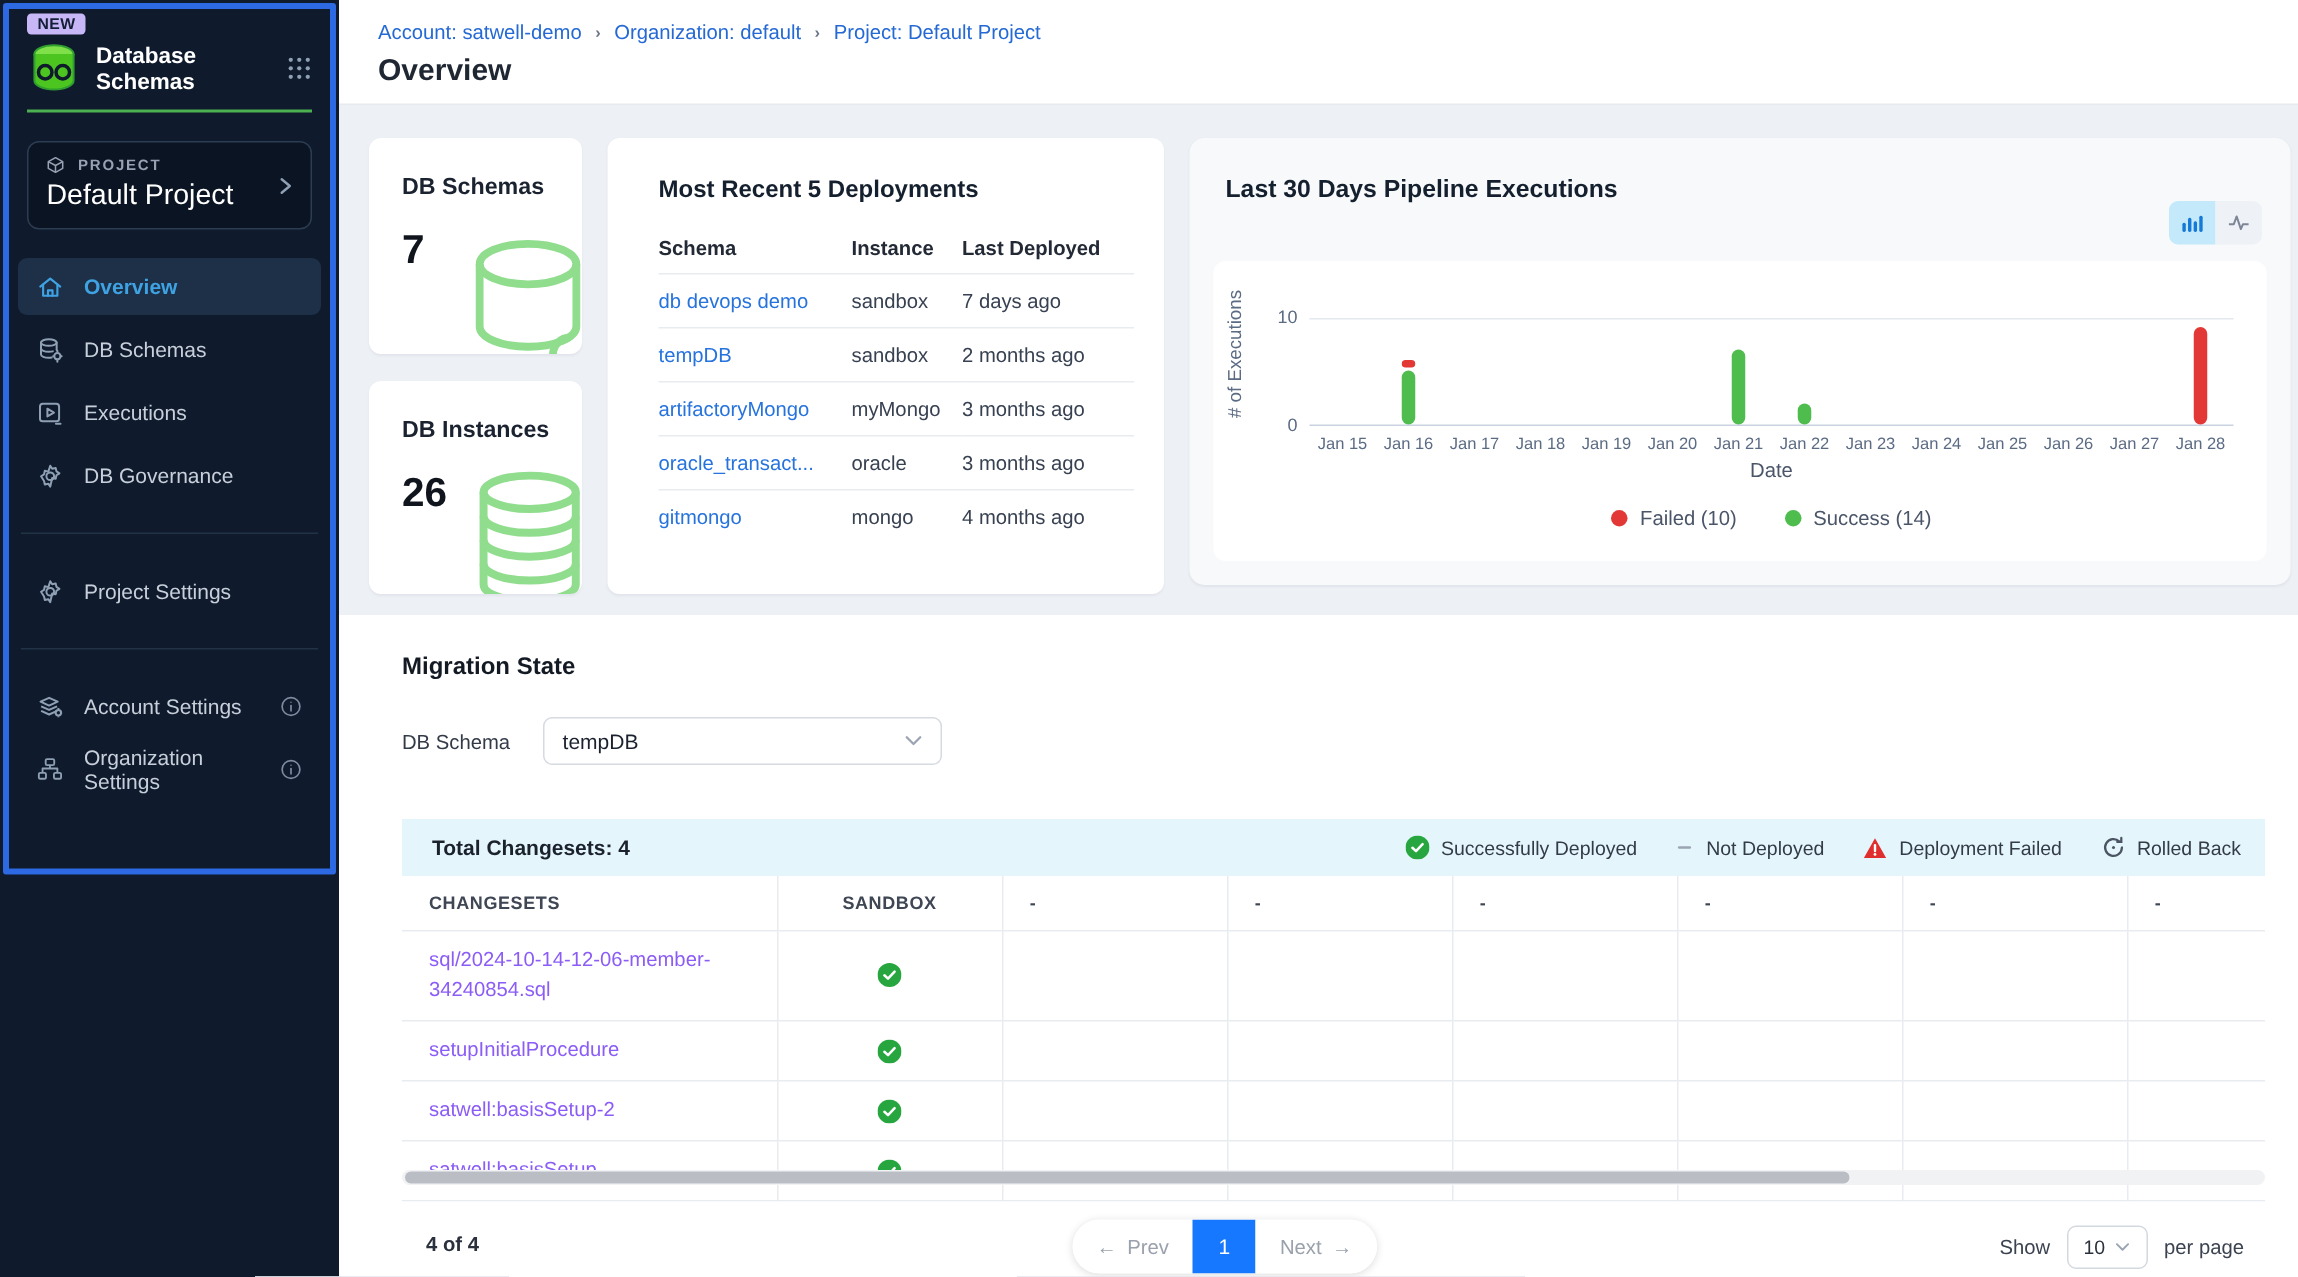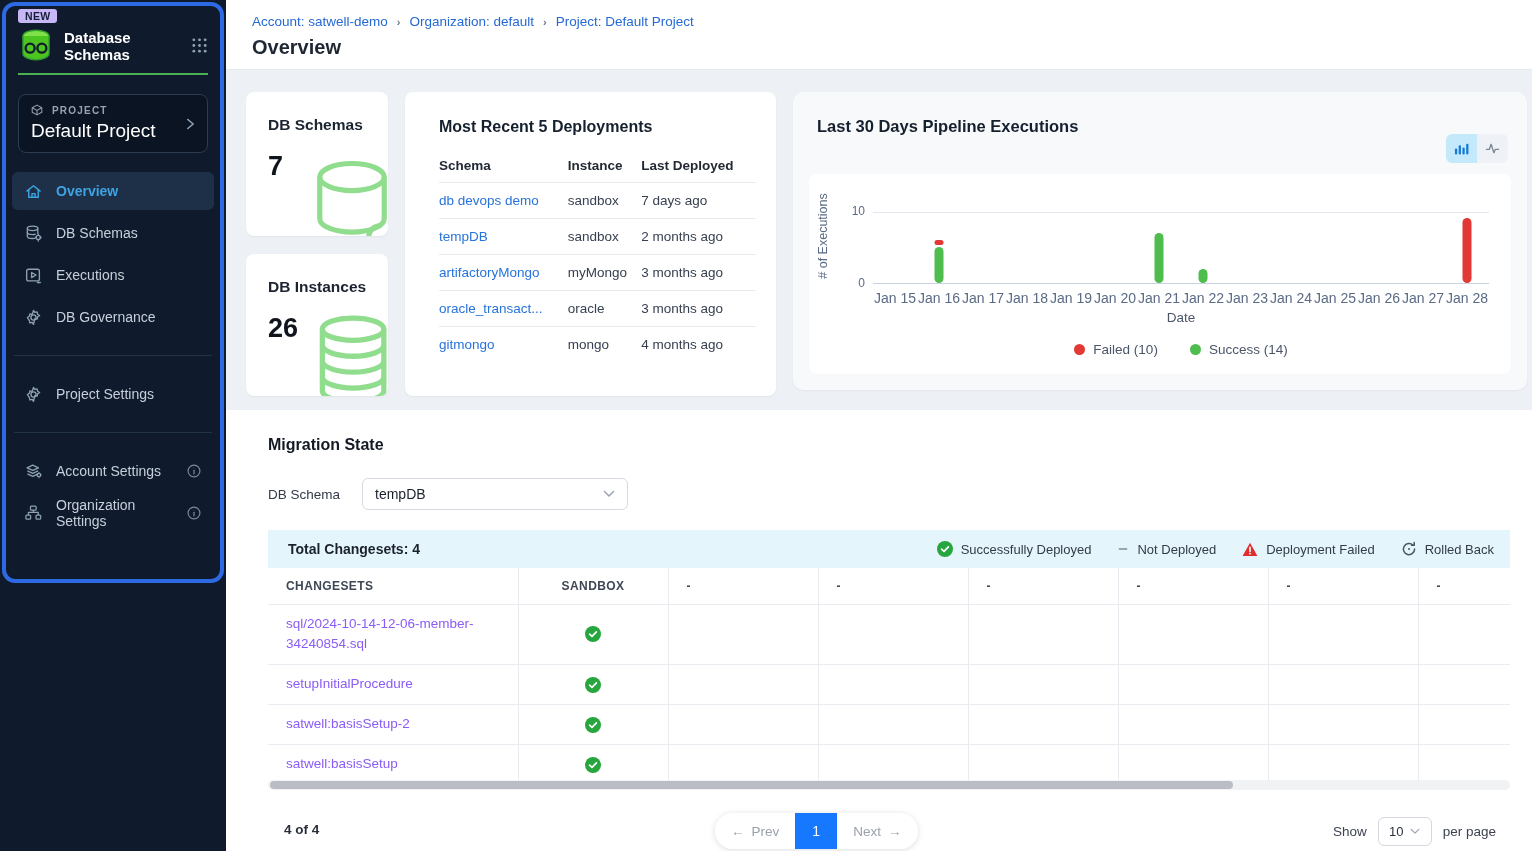--- a/index.html
+++ b/index.html
@@ -3,21 +3,21 @@
 <meta charset="utf-8">
 <style>
   * { box-sizing: border-box; }
   html,body { margin:0; padding:0; background:#dfe3ea; }
   body { font-family:"Liberation Sans", sans-serif; }
   .app { position:relative; width:1532px; height:851px; background:#edf0f5; overflow:hidden; }
 
   
   .sidebar { position:absolute; left:0; top:0; width:226px; height:851px; background:#0f1b2d; }
   .sidebar-box { position:absolute; left:2px; top:2px; width:222px; height:581px;
-    border:4px solid #2c69e2; border-radius:13px; padding:0 6px; background:#0f1b2d; }
+    border:4px solid #2c69e2; border-radius:2px; padding:0 6px; background:#0f1b2d; }
   .new-badge { display:inline-block; margin:2px 0 0 6px; background:#c7b7f7; color:#141f36;
     font-size:10.5px; font-weight:bold; padding:1px 7px; border-radius:3px; letter-spacing:.3px; }
   .logo-row { display:flex; align-items:center; margin:4px 6px 0 6px; }
   .app-title { color:#ffffff; font-size:15px; font-weight:bold; margin-left:10px; flex:1; }
   .grid-icon { color:#8fa0b4; display:flex; cursor:pointer; }
   .green-line { border-top:2px solid #4caf50; margin:10px 6px 0 6px; }
   .project-box { margin:19px 6px 0 6px; background:#0b1422; border:1px solid #2c3c52; border-radius:8px;
     padding:9px 12px 10px 12px; position:relative; cursor:pointer; }
   .project-label { display:flex; align-items:center; gap:9px; color:#96a2b4; font-size:10px;
     font-weight:bold; letter-spacing:1.2px; }
@@ -72,36 +72,36 @@
   .y-axis-label { width:30px; height:96px; position:relative; }
   .y-axis-label > div { position:absolute; width:96px; height:34px; left:-33px; top:31px;
     transform:rotate(-90deg); text-align:center; font-size:12.5px; color:#5b6b84; line-height:1.3; }
   .y-ticks { width:26px; height:96px; position:relative; font-size:12px; color:#5b6b84; }
   .y-ticks span { position:absolute; right:8px; }
   .right-col { flex:1; }
   .chart-area { position:relative; height:96px; border-bottom:1px solid #c9d2e0; }
   .gridline { position:absolute; left:0; right:0; border-top:1px solid #e3e7ee; }
   .cbar { position:absolute; width:9px; border-radius:4.5px; transform:translateX(-50%); }
   .x-labels { display:flex; padding-top:6px; }
-  .x-labels .xl { flex:1; text-align:center; font-size:14px; color:#5b6b84; }
+  .x-labels .xl { flex:1; text-align:center; font-size:11px; color:#5b6b84; }
   .xlabel-text { text-align:center; font-size:13.5px; color:#4a5568; margin-top:4px; }
   .legend-row { display:flex; justify-content:center; gap:32px; margin-top:17px; }
   .legend-item { display:flex; align-items:center; gap:8px; font-size:13.5px; color:#4a5568; cursor:pointer; }
   .dot { width:11px; height:11px; border-radius:50%; }
 
   
   .migration { position:absolute; left:0; top:340px; width:1306px; height:441px; background:#ffffff; }
   .mig-title { position:absolute; left:42px; top:26px; font-size:16px; font-weight:bold; color:#141a24; }
   .schema-row { position:absolute; left:42px; top:68px; display:flex; align-items:center; }
   .schema-label { font-size:13.5px; color:#333b49; margin-right:22px; }
   .schema-select { width:266px; height:32px; border:1px solid #d6dae1; border-radius:6px; background:#fff;
     display:flex; align-items:center; justify-content:space-between; padding:0 12px; font-size:14px;
     color:#1b222e; cursor:pointer; }
   .schema-select .chev { color:#9aa4b2; display:flex; }
-  .changeset-wrap { position:absolute; left:42px; top:120px; width:1242px; }
+  .changeset-wrap { position:absolute; left:42px; top:136px; width:1242px; }
   .total-band { height:38px; background:#e4f6fc; display:flex; align-items:center; justify-content:space-between;
     padding:0 16px 0 20px; }
   .total-label { font-size:14px; font-weight:bold; color:#1b222e; }
   .status-legend { display:flex; gap:26px; align-items:center; }
   .status-item { display:flex; align-items:center; gap:8px; font-size:13px; color:#333b49; }
   .table-clip { overflow:hidden; width:1242px; }
   table.changesets { border-collapse:collapse; table-layout:fixed; width:1300px; background:#fff; }
   .changesets th { height:36px; border:1px solid #e8ebef; border-top:none; font-size:12px; color:#3f4654;
     letter-spacing:.4px; text-align:left; padding:0 18px; font-weight:bold; }
   .changesets th.center { text-align:center; }

